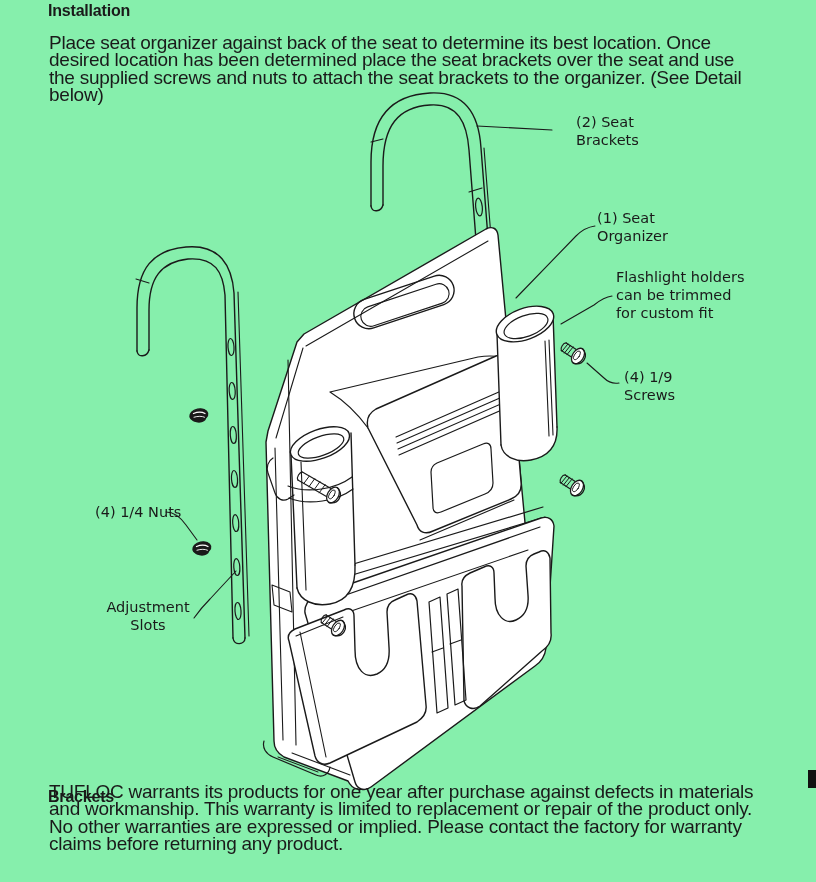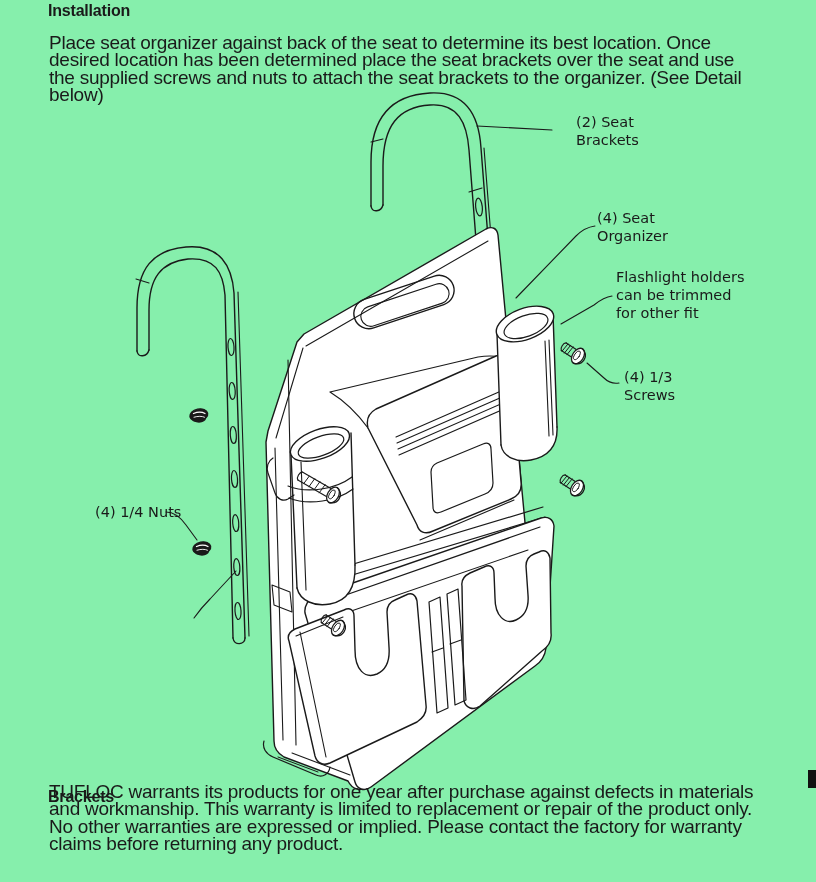--- a/index.html
+++ b/index.html
@@ -194,26 +194,28 @@
       <path d="M 595,226 C 587,227 581,231 576,236 L 516,298"></path>
       <path d="M 612,296 C 604,297 599,301 594,305 L 561,324"></path>
       <path d="M 587,363 L 604,378 C 609,383 613,384 619,383"></path>
       <path d="M 166,512 C 175,512 181,518 186,525 L 197,540"></path>
       <path d="M 194,618 C 199,611 204,605 210,599 L 236,571"></path>
     </g>
   </svg>
 
   <div class="diag-label" style="left:556px;top:113px;margin-left:20px;">(2) Seat
 Brackets</div>
-  <div class="diag-label" style="left:597px;top:209px;">(4) Seat
+  <div class="diag-label" style="left:597px;top:209px;">(1) Seat
 Organizer</div>
   <div class="diag-label" style="left:616px;top:268px;">Flashlight holders
 can be trimmed
-for other fit</div>
-  <div class="diag-label" style="left:624px;top:368px;">(4) 1/3
+for custom fit</div>
+  <div class="diag-label" style="left:624px;top:368px;">(4) 1/9
 Screws</div>
   <div class="diag-label" style="left:75px;top:503px;margin-left:20px;">(4) 1/4 Nuts</div>
+  <div class="diag-label center" style="left:96px;top:598px;width:104px;">Adjustment
+Slots</div>
 
   <div class="heading" style="left:48px;top:788px;">Brackets</div>
   <div class="para" style="left:49px;top:783px;width:705px;">TUFLOC warrants its products for one year after purchase against defects in materials and workmanship. This warranty is limited to replacement or repair of the product only. No other warranties are expressed or implied. Please contact the factory for warranty claims before returning any product.</div>
 
   <div class="edge-mark" style="left:808px;top:770px;width:8px;height:18px;"></div>
 </div>
 
 </body></html>

